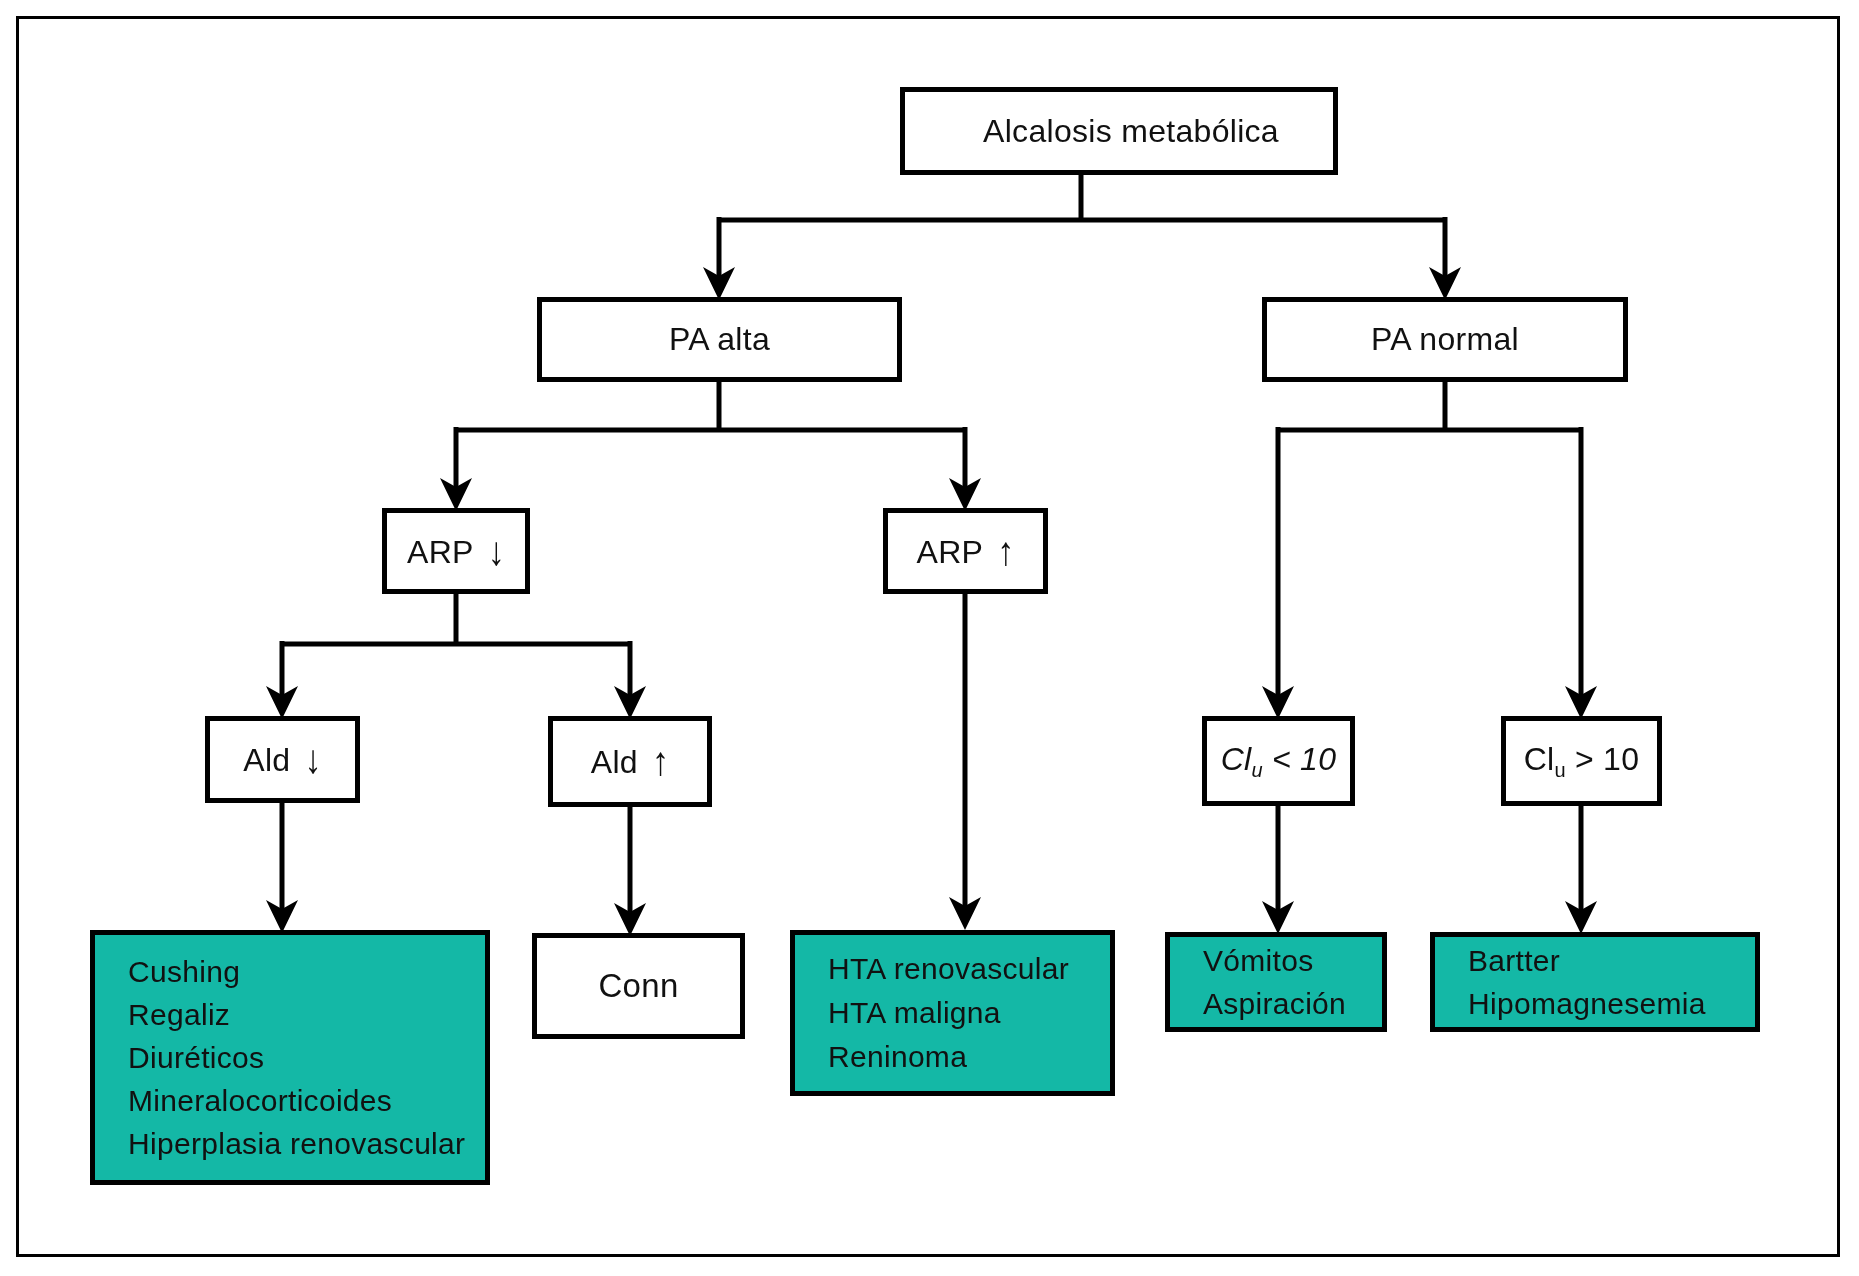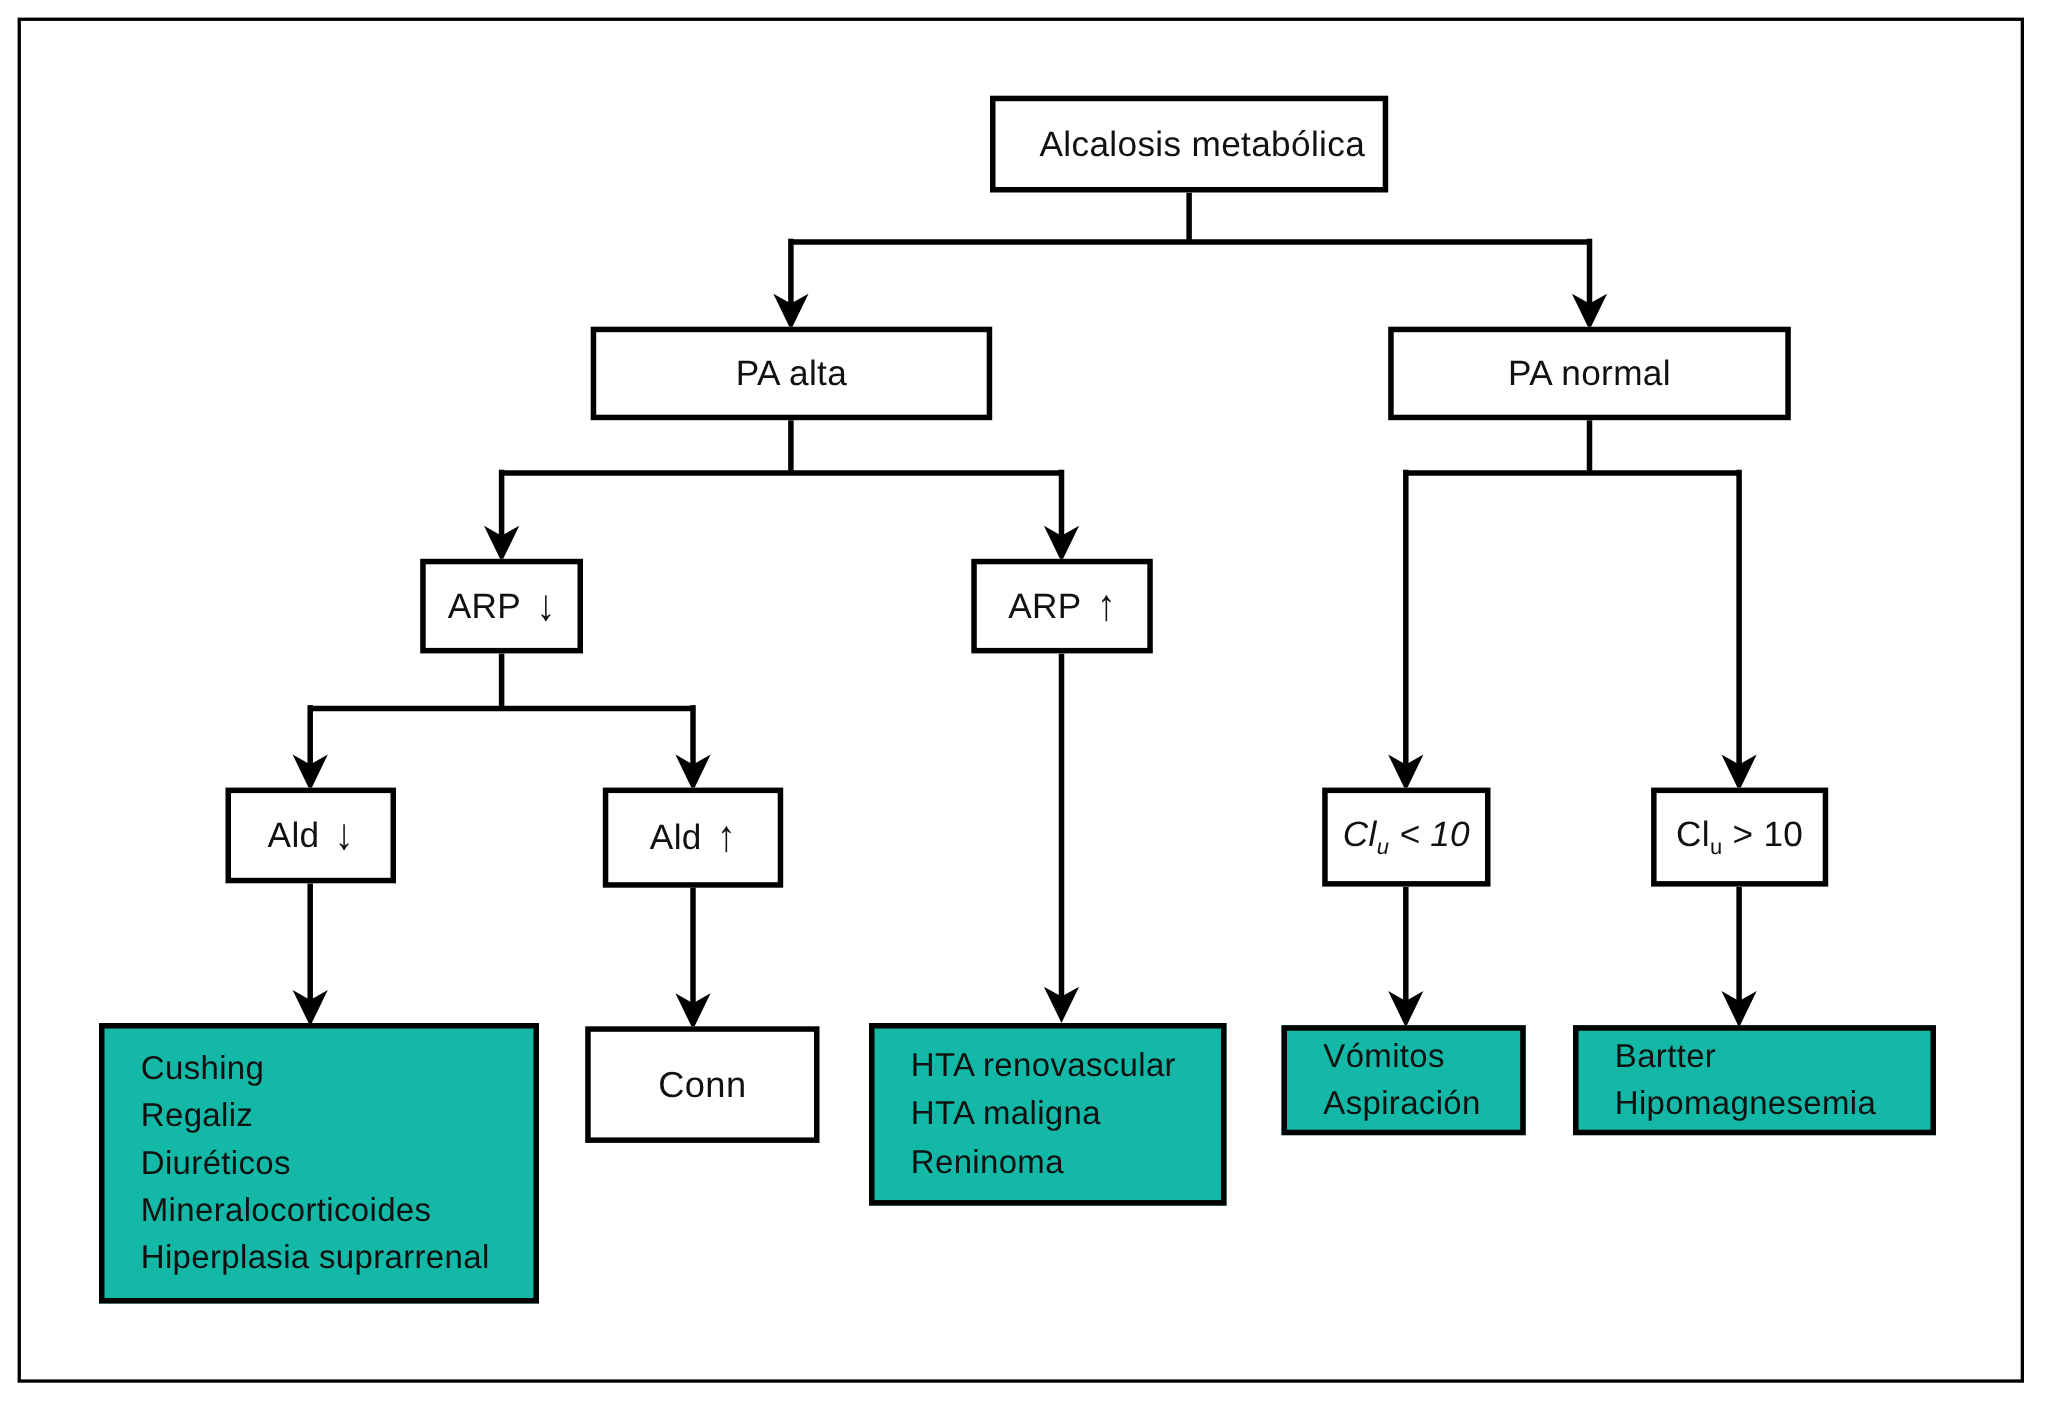--- a/index.html
+++ b/index.html
@@ -90,21 +90,21 @@
       <path d="M1278,806 V910"></path>
       <path d="M1581,806 V910"></path>
     </g>
     <use href="#arrowhead" transform="translate(282,933)"></use>
     <use href="#arrowhead" transform="translate(630,936)"></use>
     <use href="#arrowhead" transform="translate(965,930)"></use>
     <use href="#arrowhead" transform="translate(1278,934)"></use>
     <use href="#arrowhead" transform="translate(1581,934)"></use>
   </svg>
 
-  <div class="node" style="left:900px;top:87px;width:362px;height:88px;padding-left:24px;">
+  <div class="node" style="left:900px;top:87px;width:438px;height:88px;padding-left:24px;">
     <span>Alcalosis metabólica</span>
   </div>
 
   <div class="node" style="left:537px;top:297px;width:365px;height:85px;">
     <span>PA alta</span>
   </div>
 
   <div class="node" style="left:1262px;top:297px;width:366px;height:85px;">
     <span>PA normal</span>
   </div>
@@ -131,21 +131,21 @@
 
   <div class="node" style="left:1501px;top:716px;width:161px;height:90px;">
     <span><span>Cl</span><span class="sub">u</span><span class="rest">&gt; 10</span></span>
   </div>
 
   <div class="listbox" style="left:90px;top:930px;width:400px;height:255px;">
     <div>Cushing</div>
     <div>Regaliz</div>
     <div>Diuréticos</div>
     <div>Mineralocorticoides</div>
-    <div>Hiperplasia suprarrenal</div>
+    <div>Hiperplasia renovascular</div>
   </div>
 
   <div class="node" style="left:532px;top:933px;width:213px;height:106px;font-size:33px;">
     <span>Conn</span>
   </div>
 
   <div class="listbox" style="left:790px;top:930px;width:325px;height:166px;line-height:44px;">
     <div>HTA renovascular</div>
     <div>HTA maligna</div>
     <div>Reninoma</div>

